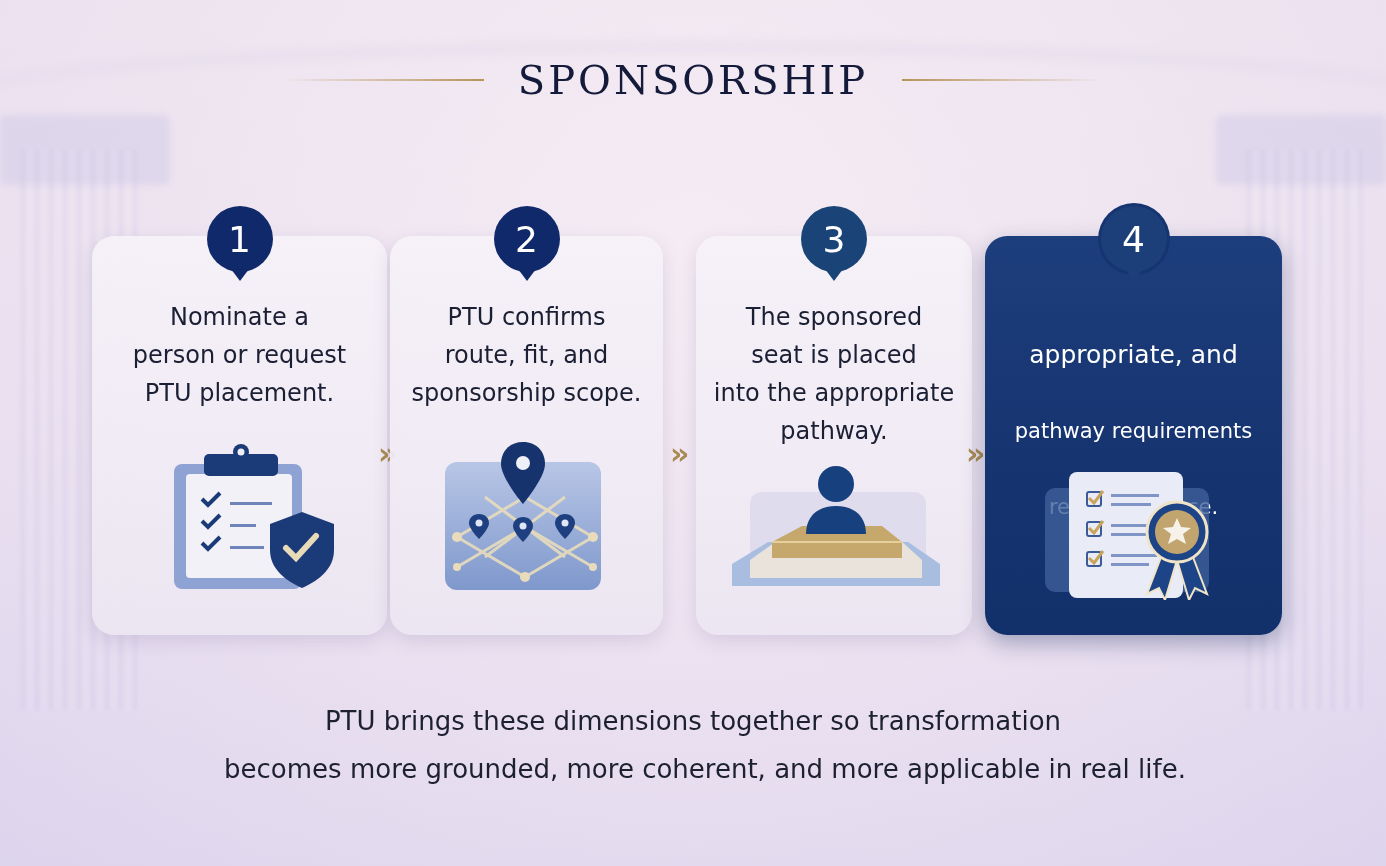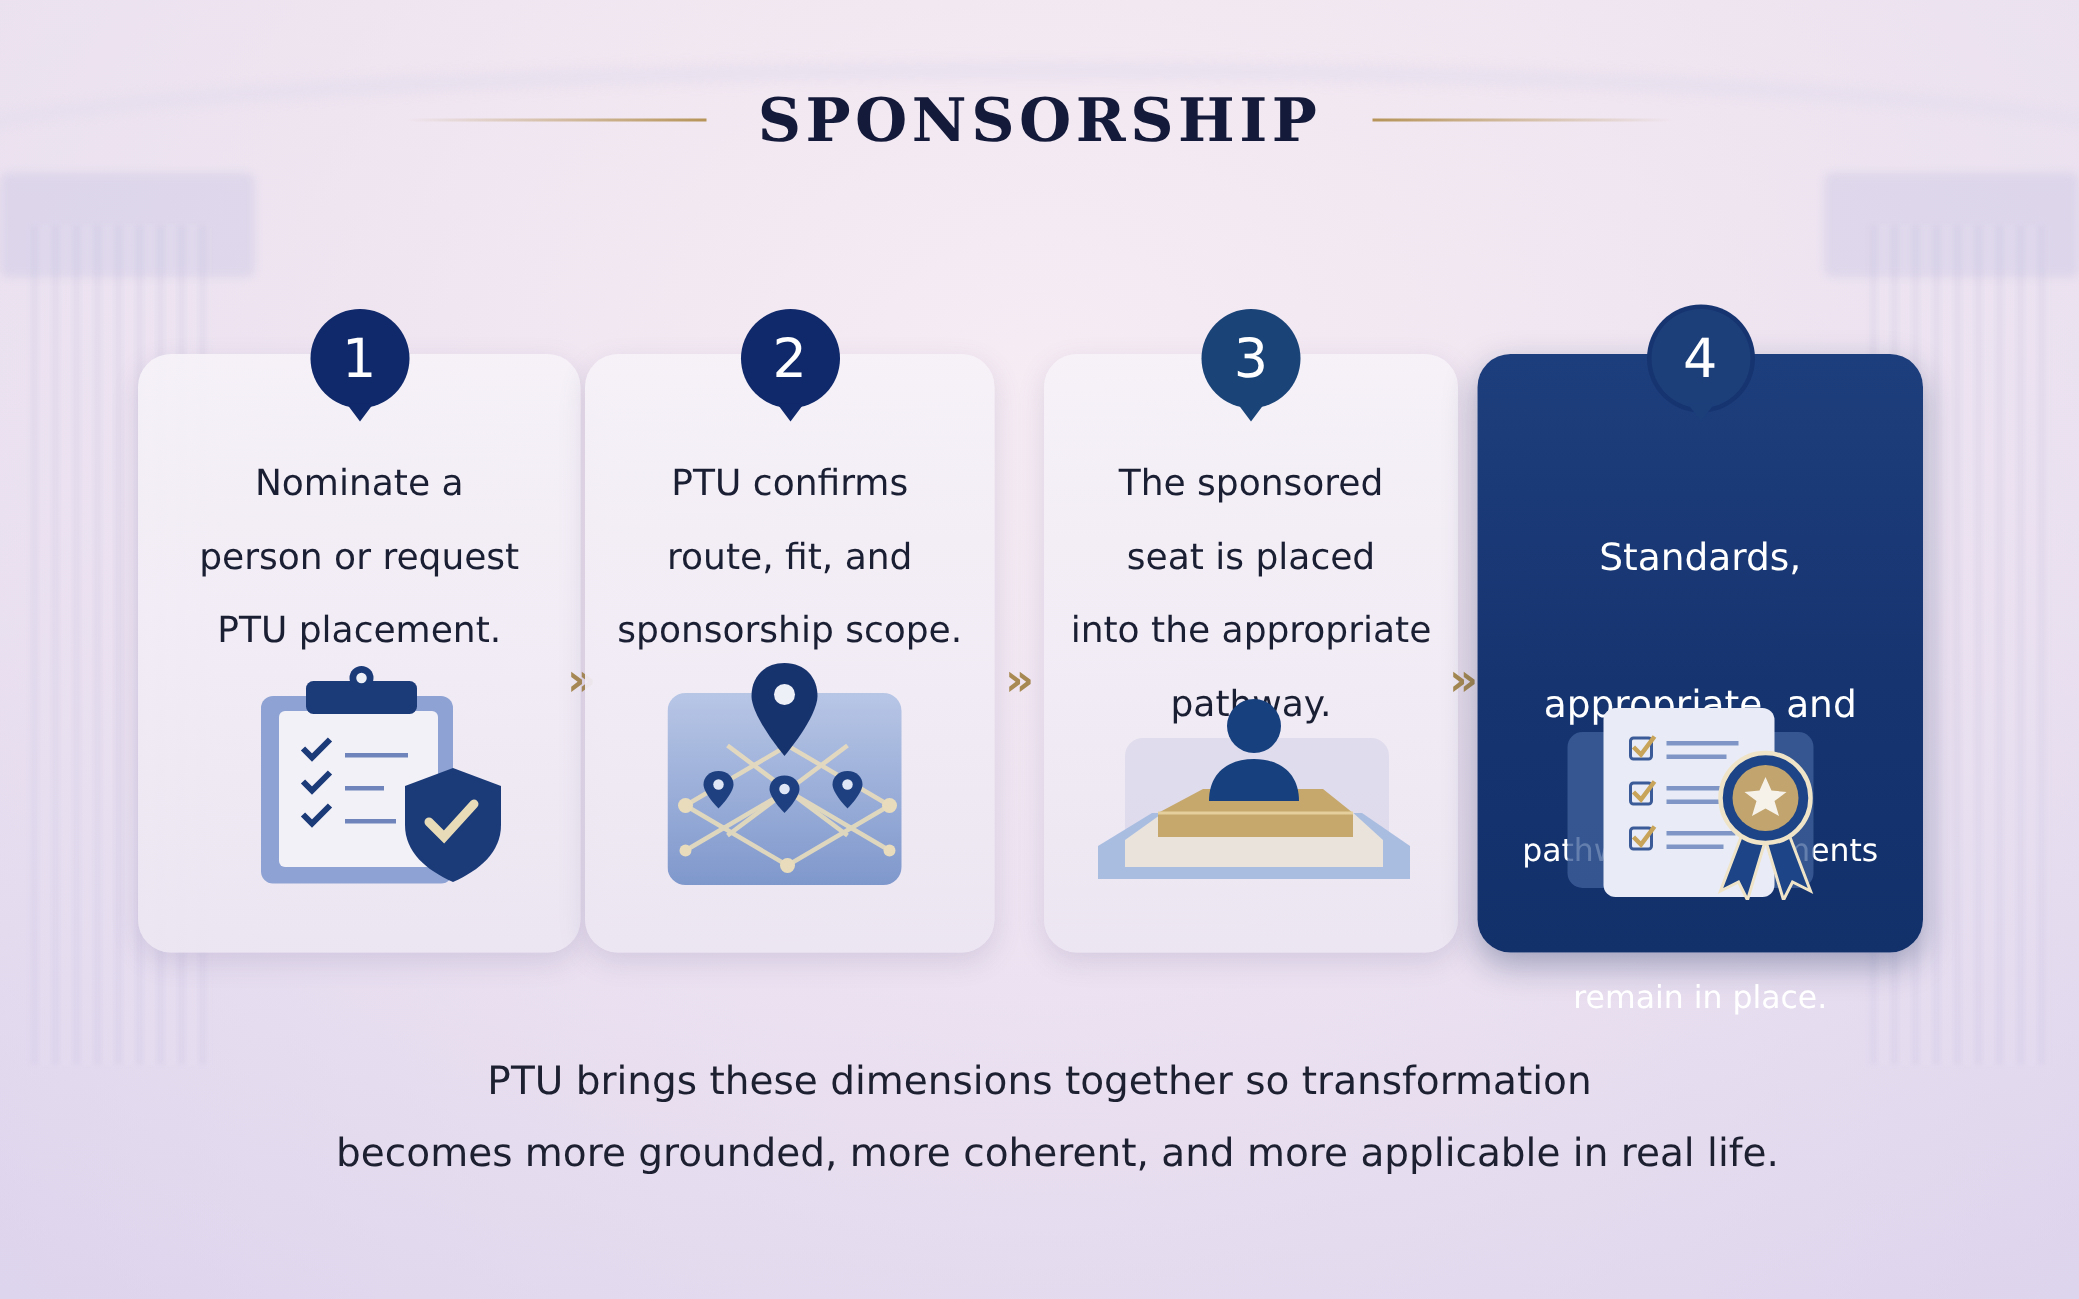--- a/index.html
+++ b/index.html
@@ -33,21 +33,21 @@
 
   .title-wrap {
     position: absolute; top: 52px; left: 0; width: 1386px; height: 56px;
     display: flex; align-items: center; justify-content: center; gap: 34px;
   }
   .rule { width: 200px; height: 2px; }
   .rule.left { background: linear-gradient(90deg, rgba(190,160,100,0) 0%, #b69458 100%); }
   .rule.right { background: linear-gradient(90deg, #b69458 0%, rgba(190,160,100,0) 100%); }
   .title {
     font-family: "DejaVu Serif", serif; font-size: 40px; letter-spacing: 3px;
-    color: #141a3a; font-weight: bold; margin: 0;
+    color: #141a3a; font-weight: normal; margin: 0;
   }
 
   .card {
     position: absolute; top: 236px; height: 399px; border-radius: 22px;
     background: linear-gradient(180deg, rgba(246,242,248,0.94), rgba(236,230,242,0.94));
     box-shadow: 0 6px 18px rgba(110,100,150,0.18);
   }
   .card.dark {
     background: linear-gradient(180deg, #1d3e7c 0%, #163470 55%, #12306a 100%);
     box-shadow: 0 8px 22px rgba(20,40,90,0.35);
@@ -68,21 +68,21 @@
     border-left: 9px solid transparent; border-right: 9px solid transparent; border-top: 12px solid #10296a;
   }
   .badge.b3 { background: #1a4478; }
   .badge.b3 .tip { border-top-color: #1a4478; }
   .badge.b4 { background: #1c3f7a; box-shadow: 0 0 0 3px #163470; }
   .badge.b4 .tip { border-top-color: #1c3f7a; }
 
   .card-text {
     position: absolute; top: 62px; left: 0; right: 0; text-align: center;
     font-family: "DejaVu Sans", sans-serif; color: #1b1f33;
-    font-size: 24px; line-height: 49px; padding: 0 10px;
+    font-size: 24px; line-height: 38px; padding: 0 10px;
     white-space: pre-line;
   }
   .card.dark .card-text { color: #ffffff; font-size: 25px; }
   .card.dark .card-text .small { font-size: 21px; }
 
   .illus { position: absolute; left: 50%; }
 
   .chev {
     position: absolute; top: 440px; width: 28px; height: 28px;
     color: #a88a52; font-size: 30px; line-height: 28px; font-weight: bold;
@@ -206,21 +206,20 @@
 </div>
 
 <div class="chev" style="left:966px;">»</div>
 
 <div class="card dark" style="left:985px; width:297px;">
   <div class="badge b4">
     <span>4</span>
       <span class="tip"></span>
   </div>
   <div class="card-text">
-    <div>Standards,</div>
     <div>appropriate, and</div>
     <div class="small">pathway requirements</div>
     <div class="small">remain in place.</div>
   </div>
   <svg class="illus" style="left:58px; top:234px;" width="180" height="130" viewBox="0 0 180 130">
     <rect x="2" y="18" width="164" height="104" rx="10" fill="#3d5f9a" opacity="0.8"></rect>
     <rect x="26" y="2" width="114" height="126" rx="8" fill="#e9ecf6"></rect>
     <g stroke="#3a5a98" stroke-width="2" fill="none">
       <rect x="44" y="22" width="14" height="14" rx="2"></rect>
       <rect x="44" y="52" width="14" height="14" rx="2"></rect>

